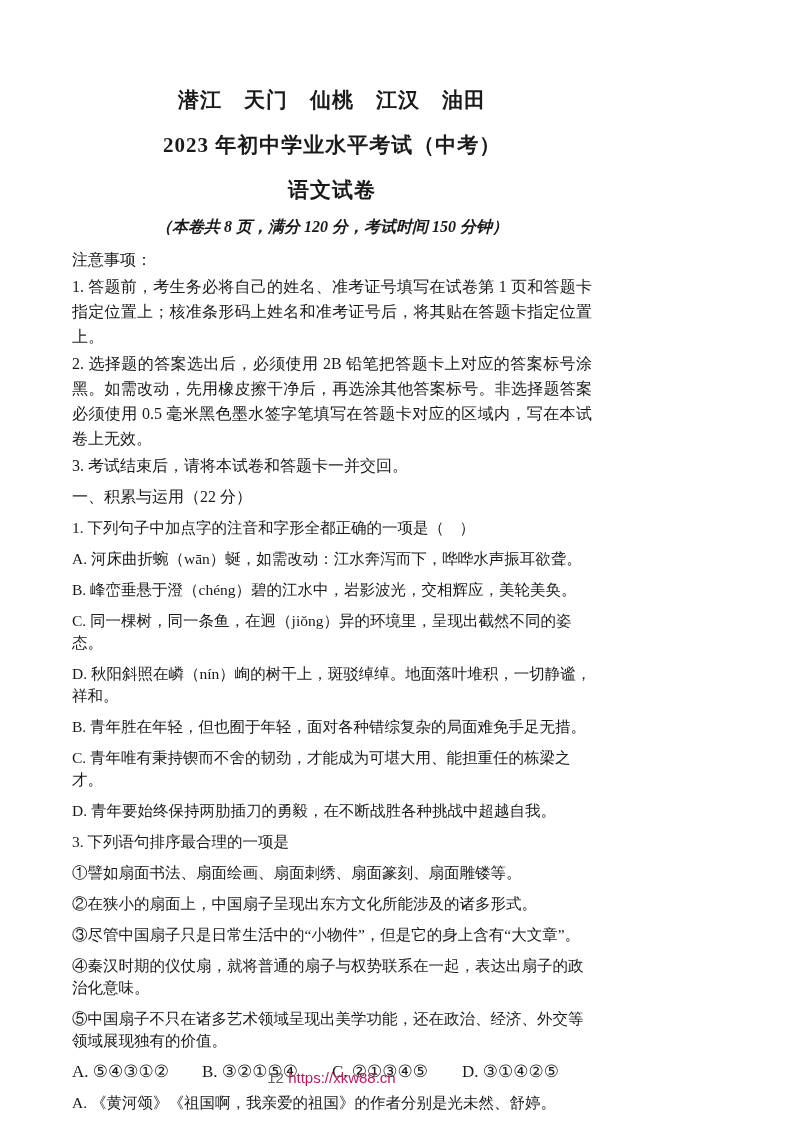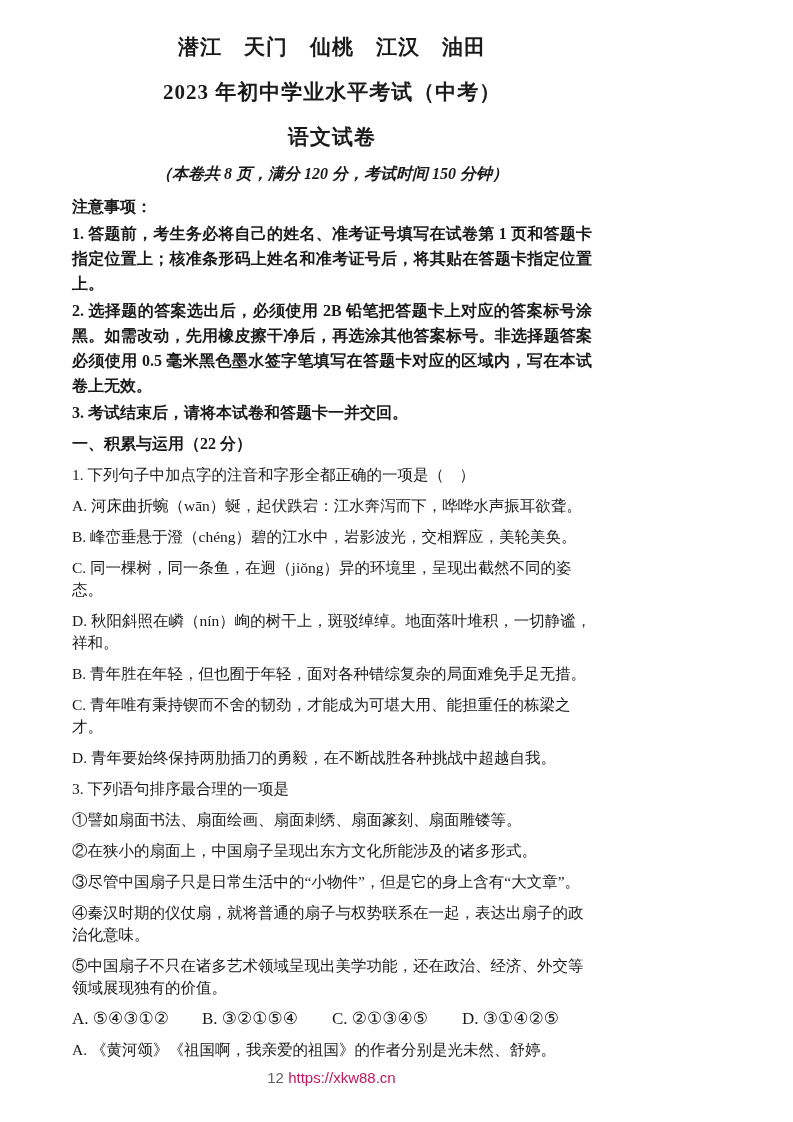--- a/index.html
+++ b/index.html
@@ -8,21 +8,21 @@
     width: 793px;
     height: 1122px;
     margin: 0 auto;
     font-family: "Liberation Serif", "DejaVu Serif", serif;
     color: #1a1a1a;
     position: relative;
   }
   .page {
     width: 663px;
     height: 1122px;
-    padding: 35px 71px 0 72px;
+    padding: 88px 71px 0 72px;
     position: relative;
     background: #ffffff;
     overflow: hidden;
   }
   .title-block { text-align: center; }
   .t-main {
     font-size: 21px;
     font-weight: bold;
     line-height: 25px;
     margin-bottom: 20px;
@@ -31,28 +31,28 @@
   .t-info {
     font-size: 16px;
     font-weight: bold;
     line-height: 20px;
     margin-top: -6px;
     margin-bottom: 10px;
     font-style: italic;
   }
   .notices p {
     font-size: 16px;
-    font-weight: bold;
+    font-weight: normal;
     line-height: 25px;
     margin-bottom: 2px;
     text-align: justify;
   }
   .section-title {
     font-size: 16px;
-    font-weight: bold;
+    font-weight: normal;
     line-height: 22px;
     margin-top: 8px;
     margin-bottom: 9px;
   }
   .line {
     font-size: 15.5px;
     line-height: 22px;
     margin-bottom: 9px;
   }
   .choices-row {
@@ -94,21 +94,21 @@
     <p>注意事项：</p>
     <p>1. 答题前，考生务必将自己的姓名、准考证号填写在试卷第 1 页和答题卡指定位置上；核准条形码上姓名和准考证号后，将其贴在答题卡指定位置上。</p>
     <p>2. 选择题的答案选出后，必须使用 2B 铅笔把答题卡上对应的答案标号涂黑。如需改动，先用橡皮擦干净后，再选涂其他答案标号。非选择题答案必须使用 0.5 毫米黑色墨水签字笔填写在答题卡对应的区域内，写在本试卷上无效。</p>
     <p>3. 考试结束后，请将本试卷和答题卡一并交回。</p>
   </div>
 
   <div class="section-title">一、积累与运用（22 分）</div>
 
   <section>
     <p class="line">1. 下列句子中加点字的注音和字形全都正确的一项是（　）</p>
-    <p class="line">A. 河床曲折蜿（wān）蜒，起伏跌宕：江水奔泻而下，哗哗水声振耳欲聋。</p>
+    <p class="line">A. 河床曲折蜿（wān）蜒，如需改动：江水奔泻而下，哗哗水声振耳欲聋。</p>
     <p class="line">B. 峰峦垂悬于澄（chéng）碧的江水中，岩影波光，交相辉应，美轮美奂。</p>
     <p class="line">C. 同一棵树，同一条鱼，在迥（jiǒng）异的环境里，呈现出截然不同的姿态。</p>
     <p class="line">D. 秋阳斜照在嶙（nín）峋的树干上，斑驳绰绰。地面落叶堆积，一切静谧，祥和。</p>
   </section>
 
   <section>
     <p class="line">B. 青年胜在年轻，但也囿于年轻，面对各种错综复杂的局面难免手足无措。</p>
     <p class="line">C. 青年唯有秉持锲而不舍的韧劲，才能成为可堪大用、能担重任的栋梁之才。</p>
     <p class="line">D. 青年要始终保持两肋插刀的勇毅，在不断战胜各种挑战中超越自我。</p>
   </section>

